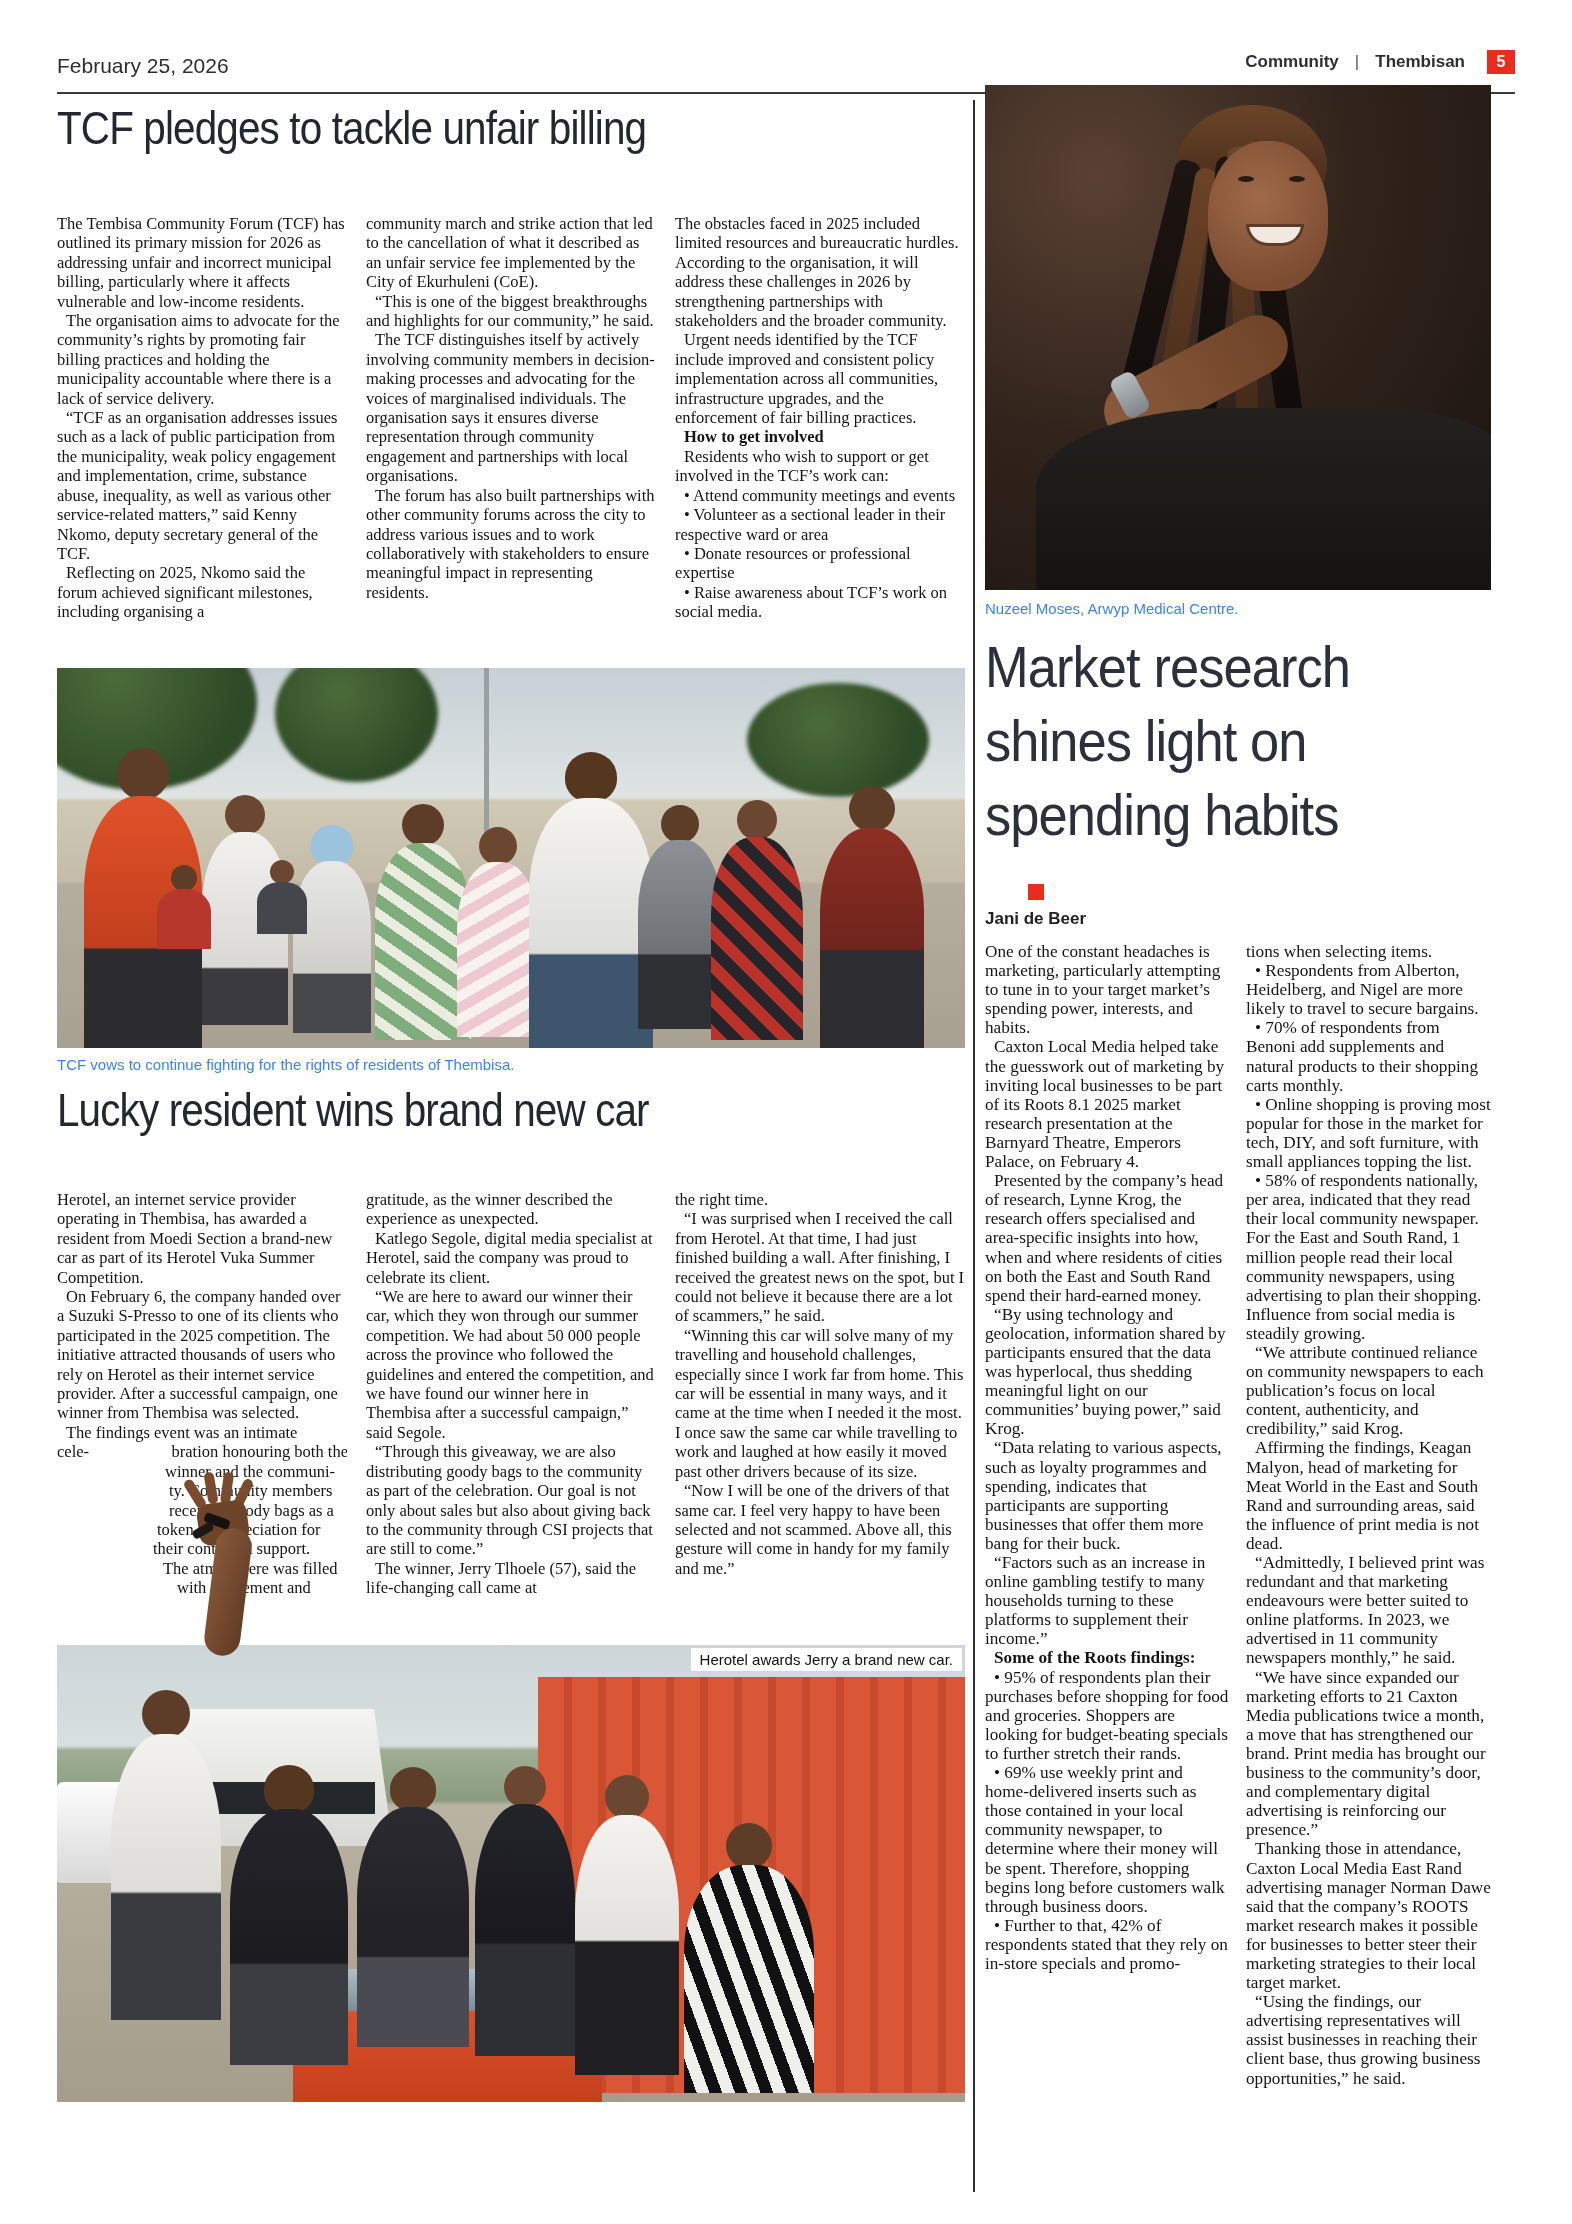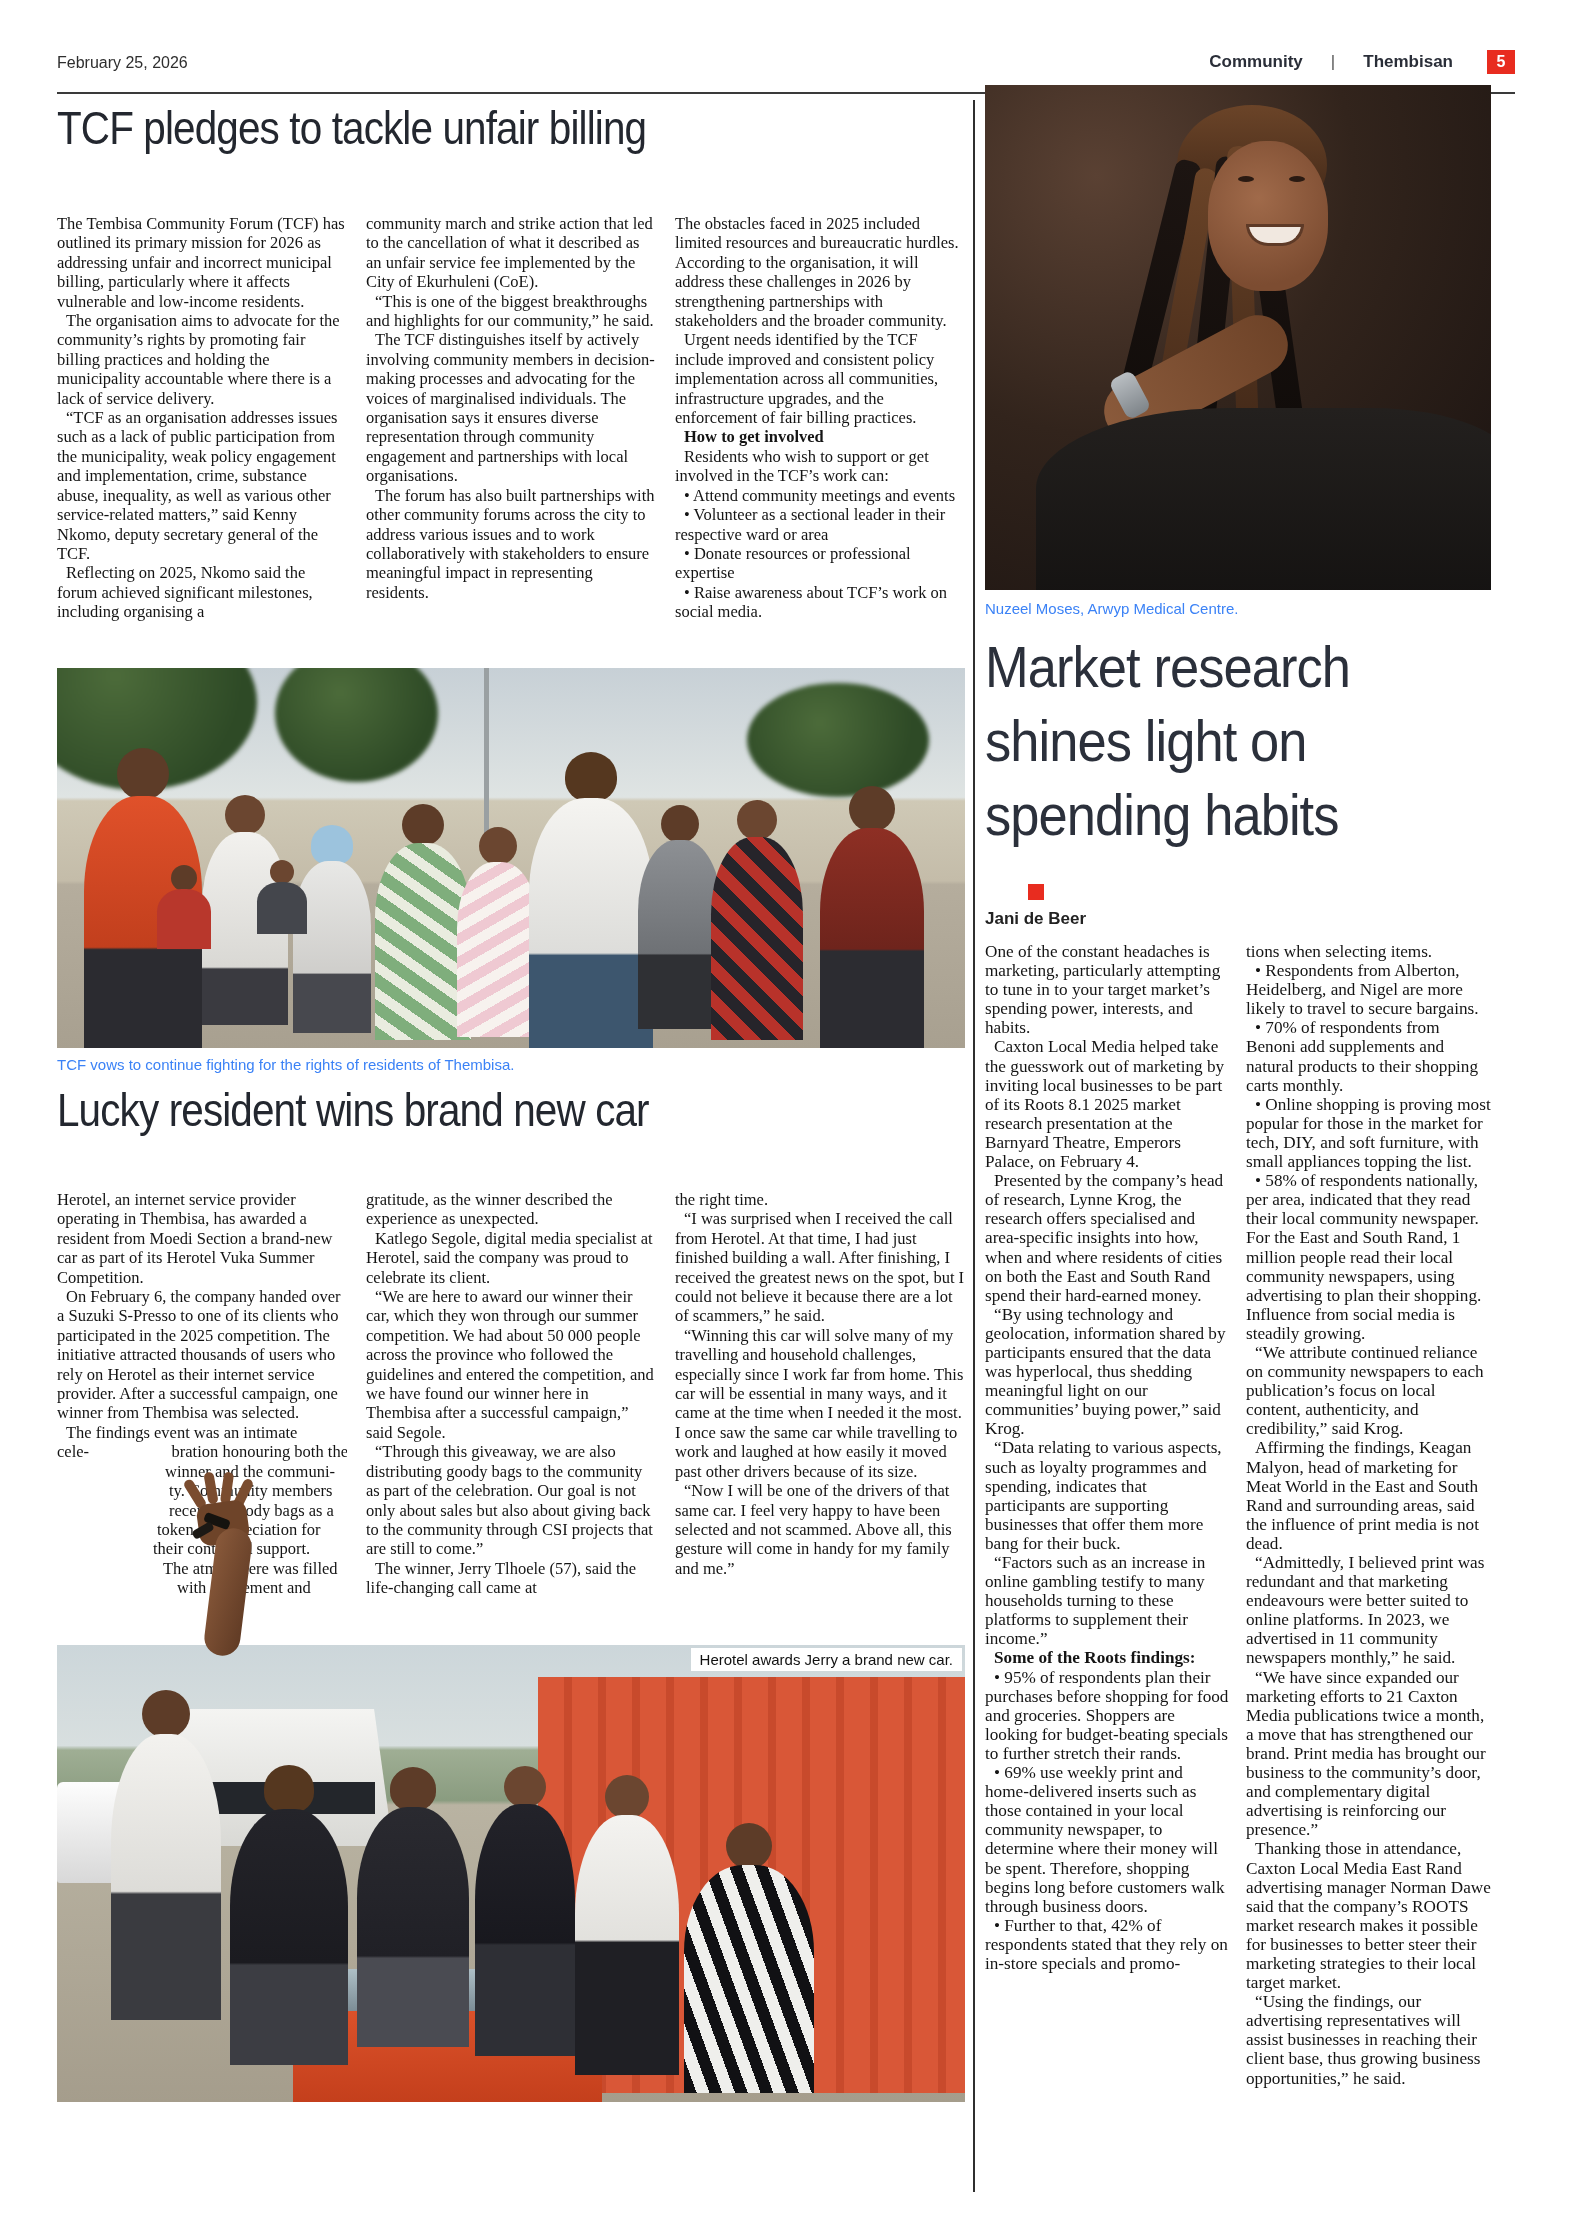--- a/index.html
+++ b/index.html
@@ -1,22 +1,22 @@
 <!DOCTYPE html>
 <html><head>
 <meta charset="utf-8">
 <style>
   html,body{margin:0;padding:0;background:#e9e9e9;}
   #sheet{position:relative;width:1572px;height:2224px;background:#ffffff;overflow:hidden;
          font-family:"Liberation Sans",sans-serif;color:#1b1b1b;}
   .abs{position:absolute;}
 
   
-  #hdr-date{left:57px;top:54px;font-size:16px;color:#2e2e2e;}
-  #hdr-right{top:50px;right:57px;display:flex;align-items:center;gap:26px;}
+  #hdr-date{left:57px;top:54px;font-size:21px;color:#2e2e2e;}
+  #hdr-right{top:50px;right:57px;display:flex;align-items:center;gap:14px;}
   #hdr-section{font-size:17px;font-weight:bold;color:#2a2e38;}
   #hdr-sep{font-size:17px;color:#555;font-weight:normal;padding:0 2px;}
   #hdr-mast{font-size:17px;font-weight:bold;color:#2a2e38;}
   #hdr-pagenum{width:28px;height:24px;background:#e82c1f;color:#fff;font-weight:bold;
                font-size:16px;display:flex;align-items:center;justify-content:center;margin-left:8px;}
   #hdr-rule{left:57px;top:92px;width:1458px;height:2px;background:#3a3a3a;}
   #v-divider{left:973px;top:100px;width:1.5px;height:2092px;background:#2f2f2f;}
 
   
   .headline{font-size:47px;font-weight:400;color:#23272f;letter-spacing:-1px;

